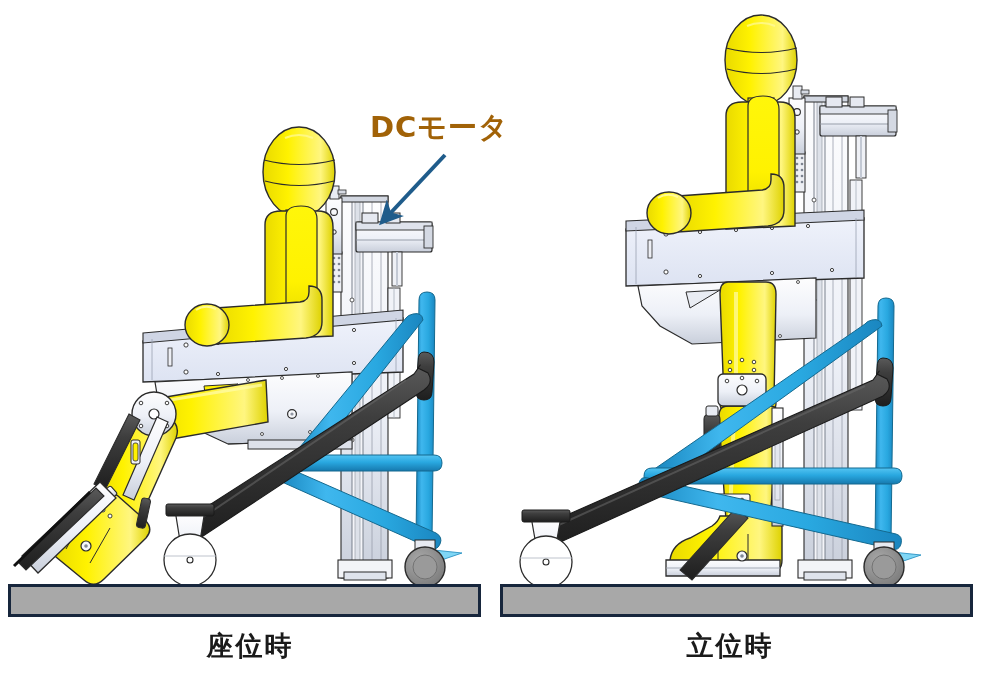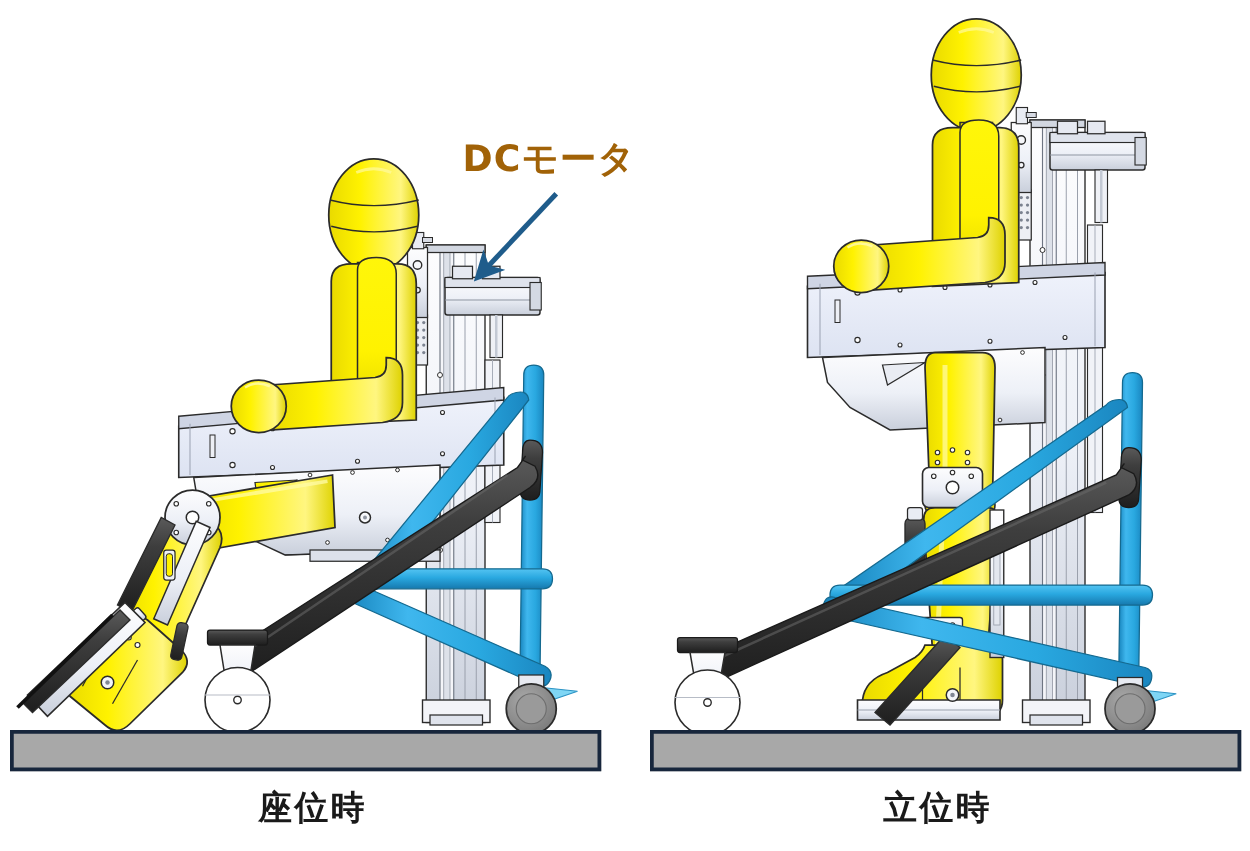--- a/index.html
+++ b/index.html
@@ -1,21 +1,21 @@
 <!DOCTYPE html>
 <html><head>
 <meta charset="utf-8">
 <style>
   html,body{margin:0;padding:0;background:#ffffff;}
   body{width:1000px;height:681px;position:relative;overflow:hidden;
        font-family:"Liberation Sans","DejaVu Sans",sans-serif;}
   .figure{position:absolute;inset:0;background:#ffffff;}
   .panel{position:absolute;top:0;height:562px;width:500px;}
   .panel-left{left:0;}
-  .panel-right{left:500px;}
+  .panel-right{left:480px;}
   .floor{position:absolute;background:#a8a8a8;border:3px solid #17263c;box-sizing:border-box;}
   .floor-left{left:8px;top:584px;width:473px;height:33px;}
   .floor-right{left:520px;top:584px;width:473px;height:33px;}
   .caption{position:absolute;top:628px;width:500px;text-align:center;
            font-size:27px;font-weight:700;color:#1a1a1a;letter-spacing:2px;
            font-family:"DejaVu Sans",sans-serif;}
   .caption-left{left:0;}
   .caption-right{left:500px;}
   .callout{position:absolute;font-size:29px;font-weight:700;color:#a16207;
            letter-spacing:1px;font-family:"DejaVu Sans",sans-serif;white-space:nowrap;}

